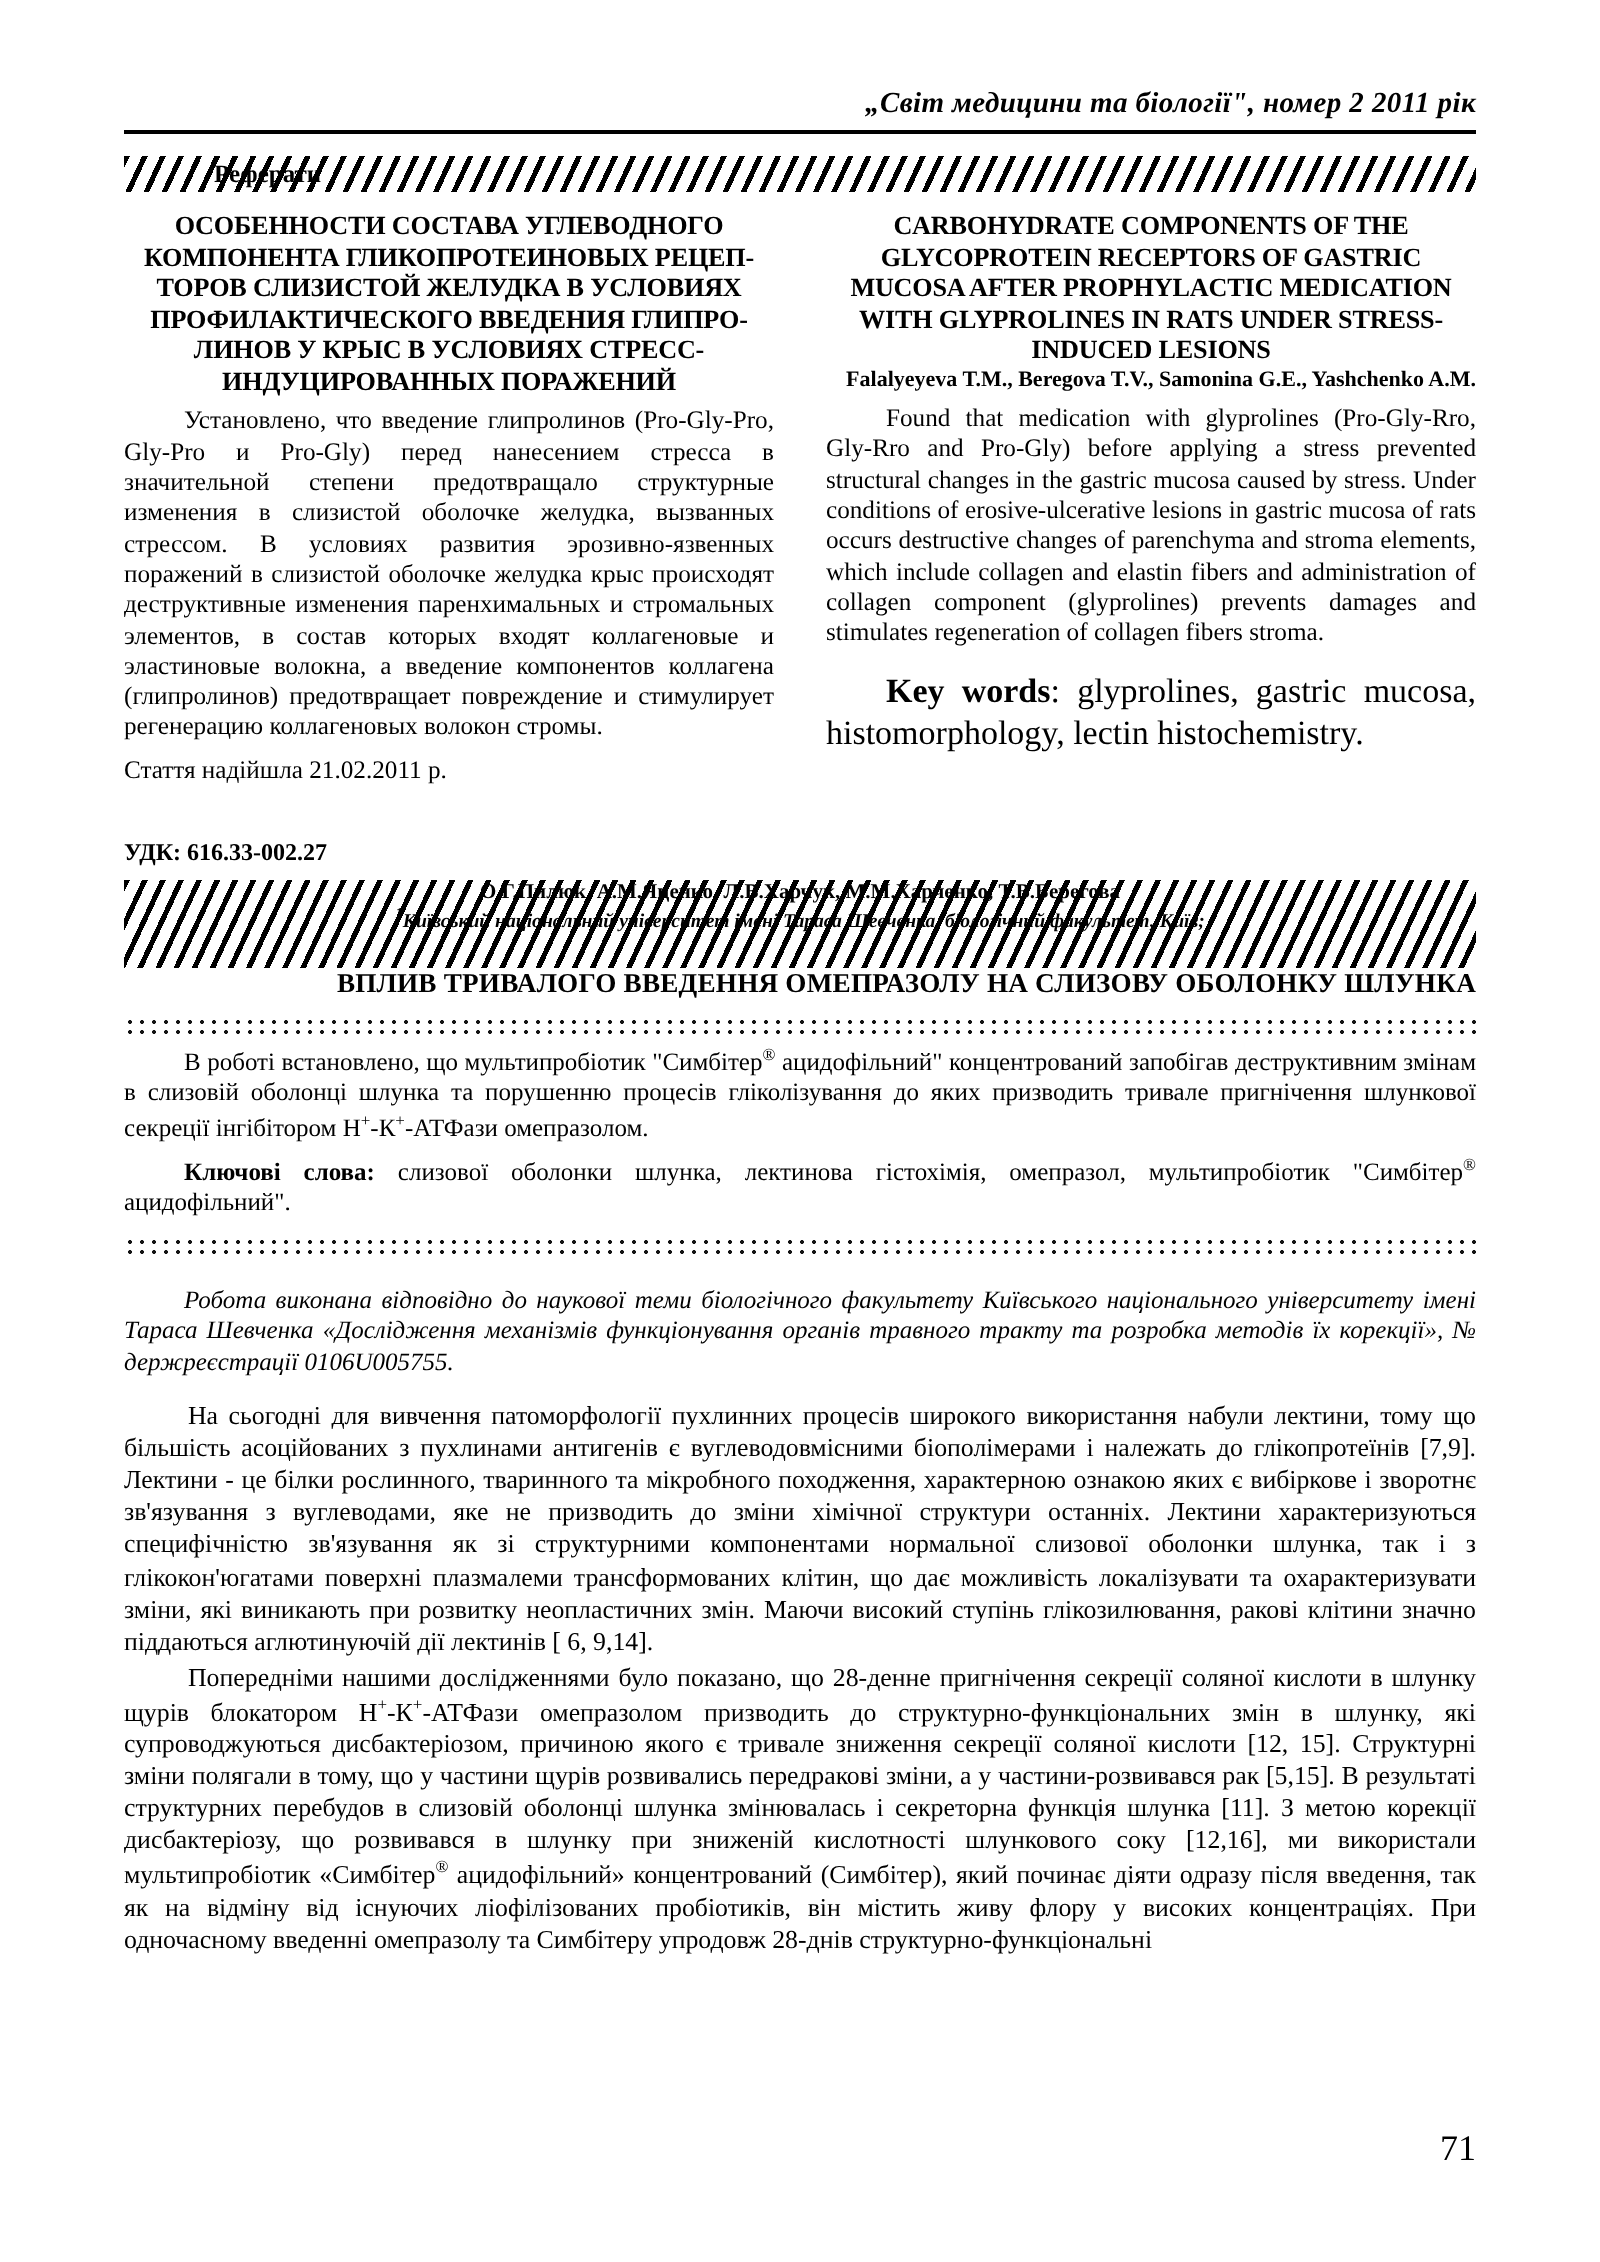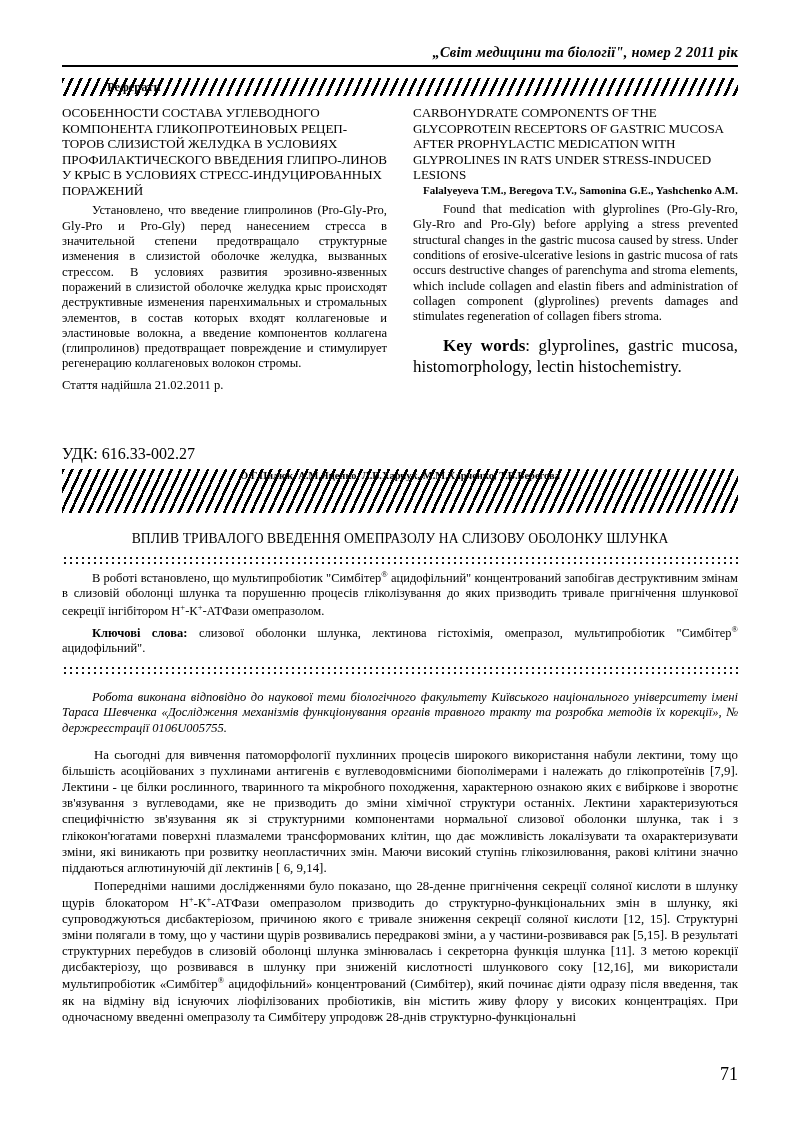--- a/index.html
+++ b/index.html
@@ -92,21 +92,22 @@
   .cols {
     display: flex;
     gap: 26px;
     margin-top: 9px;
   }
   .col {
     flex: 1 1 0;
     min-width: 0;
   }
   .art-title {
-    font-weight: normal;
+    text-align: center;
+    font-weight: bold;
     font-size: 13.1px;
     line-height: 1.19;
     letter-spacing: -0.1px;
   }
   .art-authors {
     text-align: right;
     font-weight: bold;
     font-size: 11px;
     line-height: 1.2;
     margin-top: 1px;
@@ -128,29 +129,29 @@
   .kw-p b { font-weight: bold; }
   .col-en .abs-p, .col-en .kw-p { text-indent: 30px; }
   .recv {
     text-align: left;
     font-size: 12.6px;
     margin-top: 6px;
   }
 
   
   .udk {
-    font-weight: normal;
-    font-size: 16px;
-    margin-top: 52px;
+    font-weight: bold;
+    font-size: 12px;
+    margin-top: 26px;
   }
   .art2-title {
-    text-align: center;
-    font-weight: normal;
+    text-align: right;
+    font-weight: bold;
     font-size: 13.6px;
-    margin-top: 18px;
+    margin-top: 0;
     letter-spacing: 0.1px;
   }
   .wavy-rule {
     height: 7px;
     margin-top: 10px;
     background-image:
       repeating-radial-gradient(circle at 3px 6px, #000 0 0.9px, rgba(0,0,0,0) 1.1px 100%),
       repeating-radial-gradient(circle at 3px 1px, #000 0 0.9px, rgba(0,0,0,0) 1.1px 100%);
     background-size: 6px 7px, 6px 7px;
     opacity: 0.92;
@@ -225,20 +226,21 @@
         <div class="kw-p"><b>Key words</b><span>: glyprolines, gastric mucosa, histomorphology, lectin histochemistry.</span></div>
       </div>
 
     </div>
 
     <div class="udk">УДК: 616.33-002.27</div>
 
     <div class="hatch-band band-authors">
       <div class="band-text">
         <span>О.Г.Пилюк, А.М.Яценко, Л.В.Харчук, М.М.Харченко, Т.В.Берегова</span>
+        <span class="aff-line affil"><sup class="num">1</sup><span>Київський національний університет імені Тараса Шевченка, біологічний факультет, Київ;</span></span>
       </div>
     </div>
 
     <div class="art2-title">ВПЛИВ  ТРИВАЛОГО ВВЕДЕННЯ ОМЕПРАЗОЛУ НА СЛИЗОВУ ОБОЛОНКУ ШЛУНКА</div>
 
     <div class="wavy-rule"></div>
 
     <div class="sum-p"><span>В роботі встановлено, що мультипробіотик "Симбітер</span><sup class="reg">®</sup><span> ацидофільний" концентрований запобігав деструктивним змінам в слизовій оболонці шлунка та порушенню процесів гліколізування до яких призводить тривале пригнічення шлункової секреції інгібітором Н</span><sup class="sm">+</sup><span>-К</span><sup class="sm">+</sup><span>-АТФази омепразолом.</span></div>
 
     <div class="sum-kw"><b>Ключові слова:</b><span> слизової оболонки шлунка, лектинова гістохімія, омепразол,   мультипробіотик "Симбітер</span><sup class="reg">®</sup><span> ацидофільний".</span></div>

